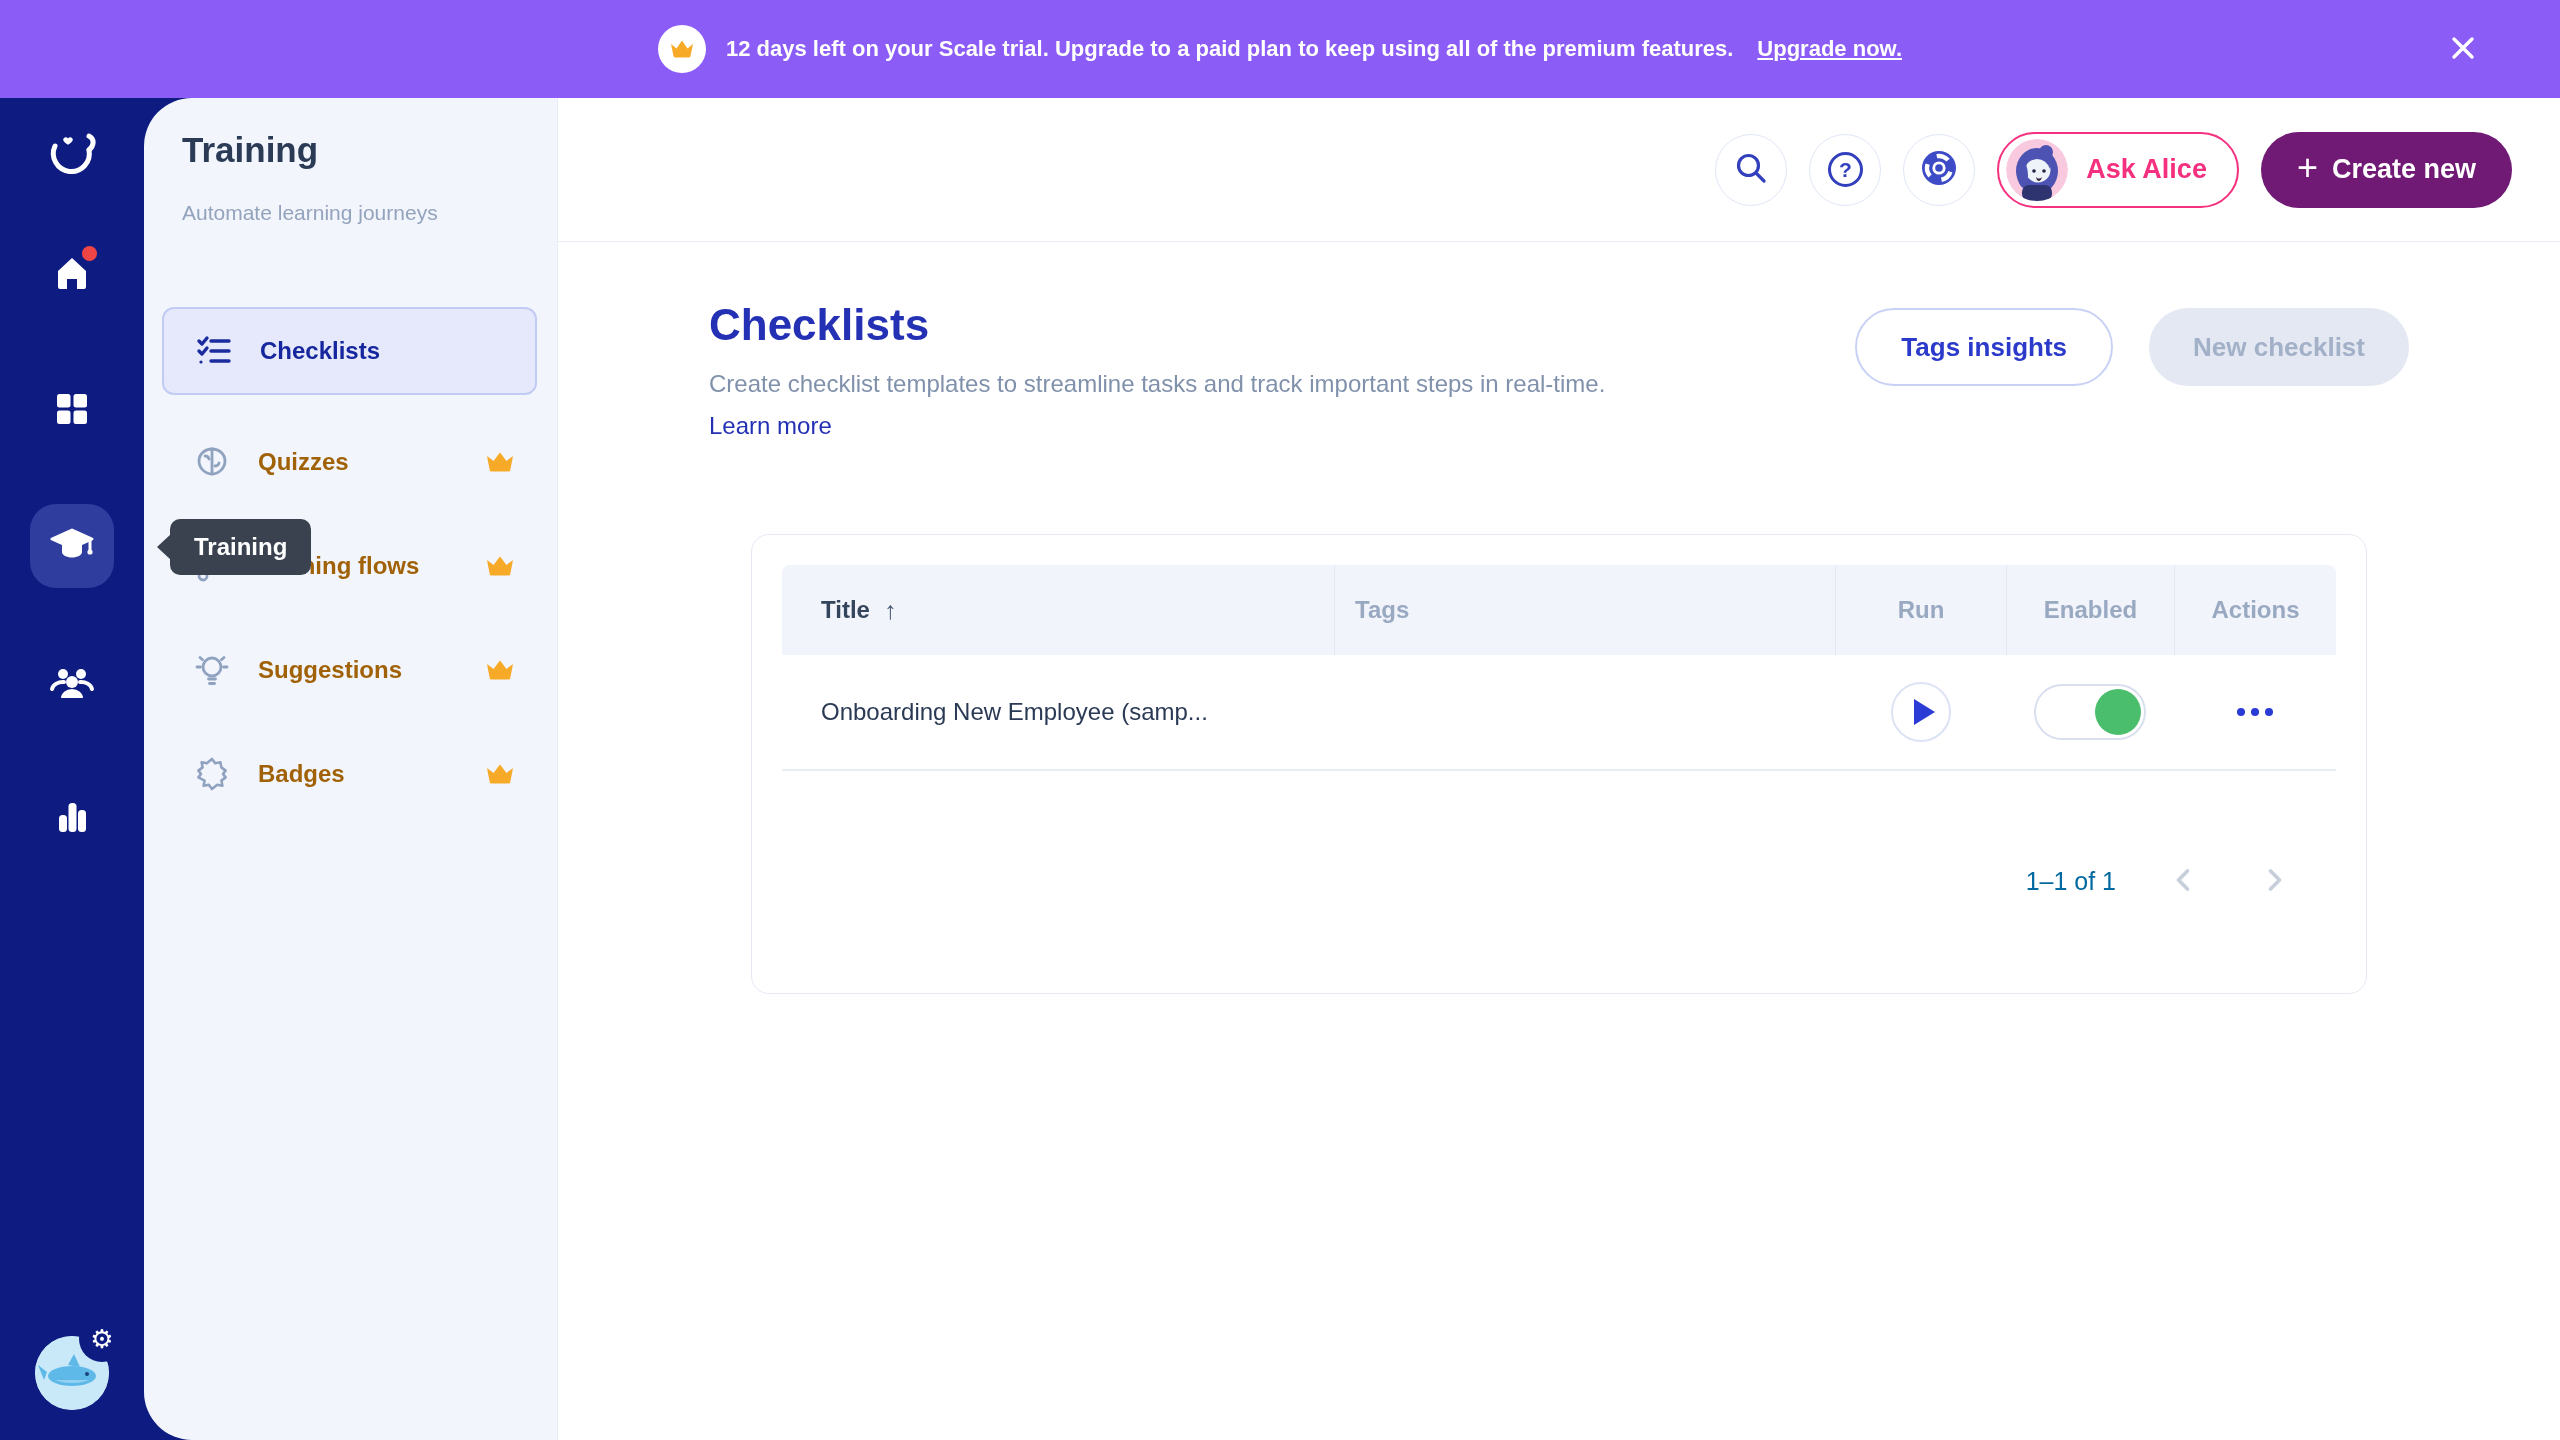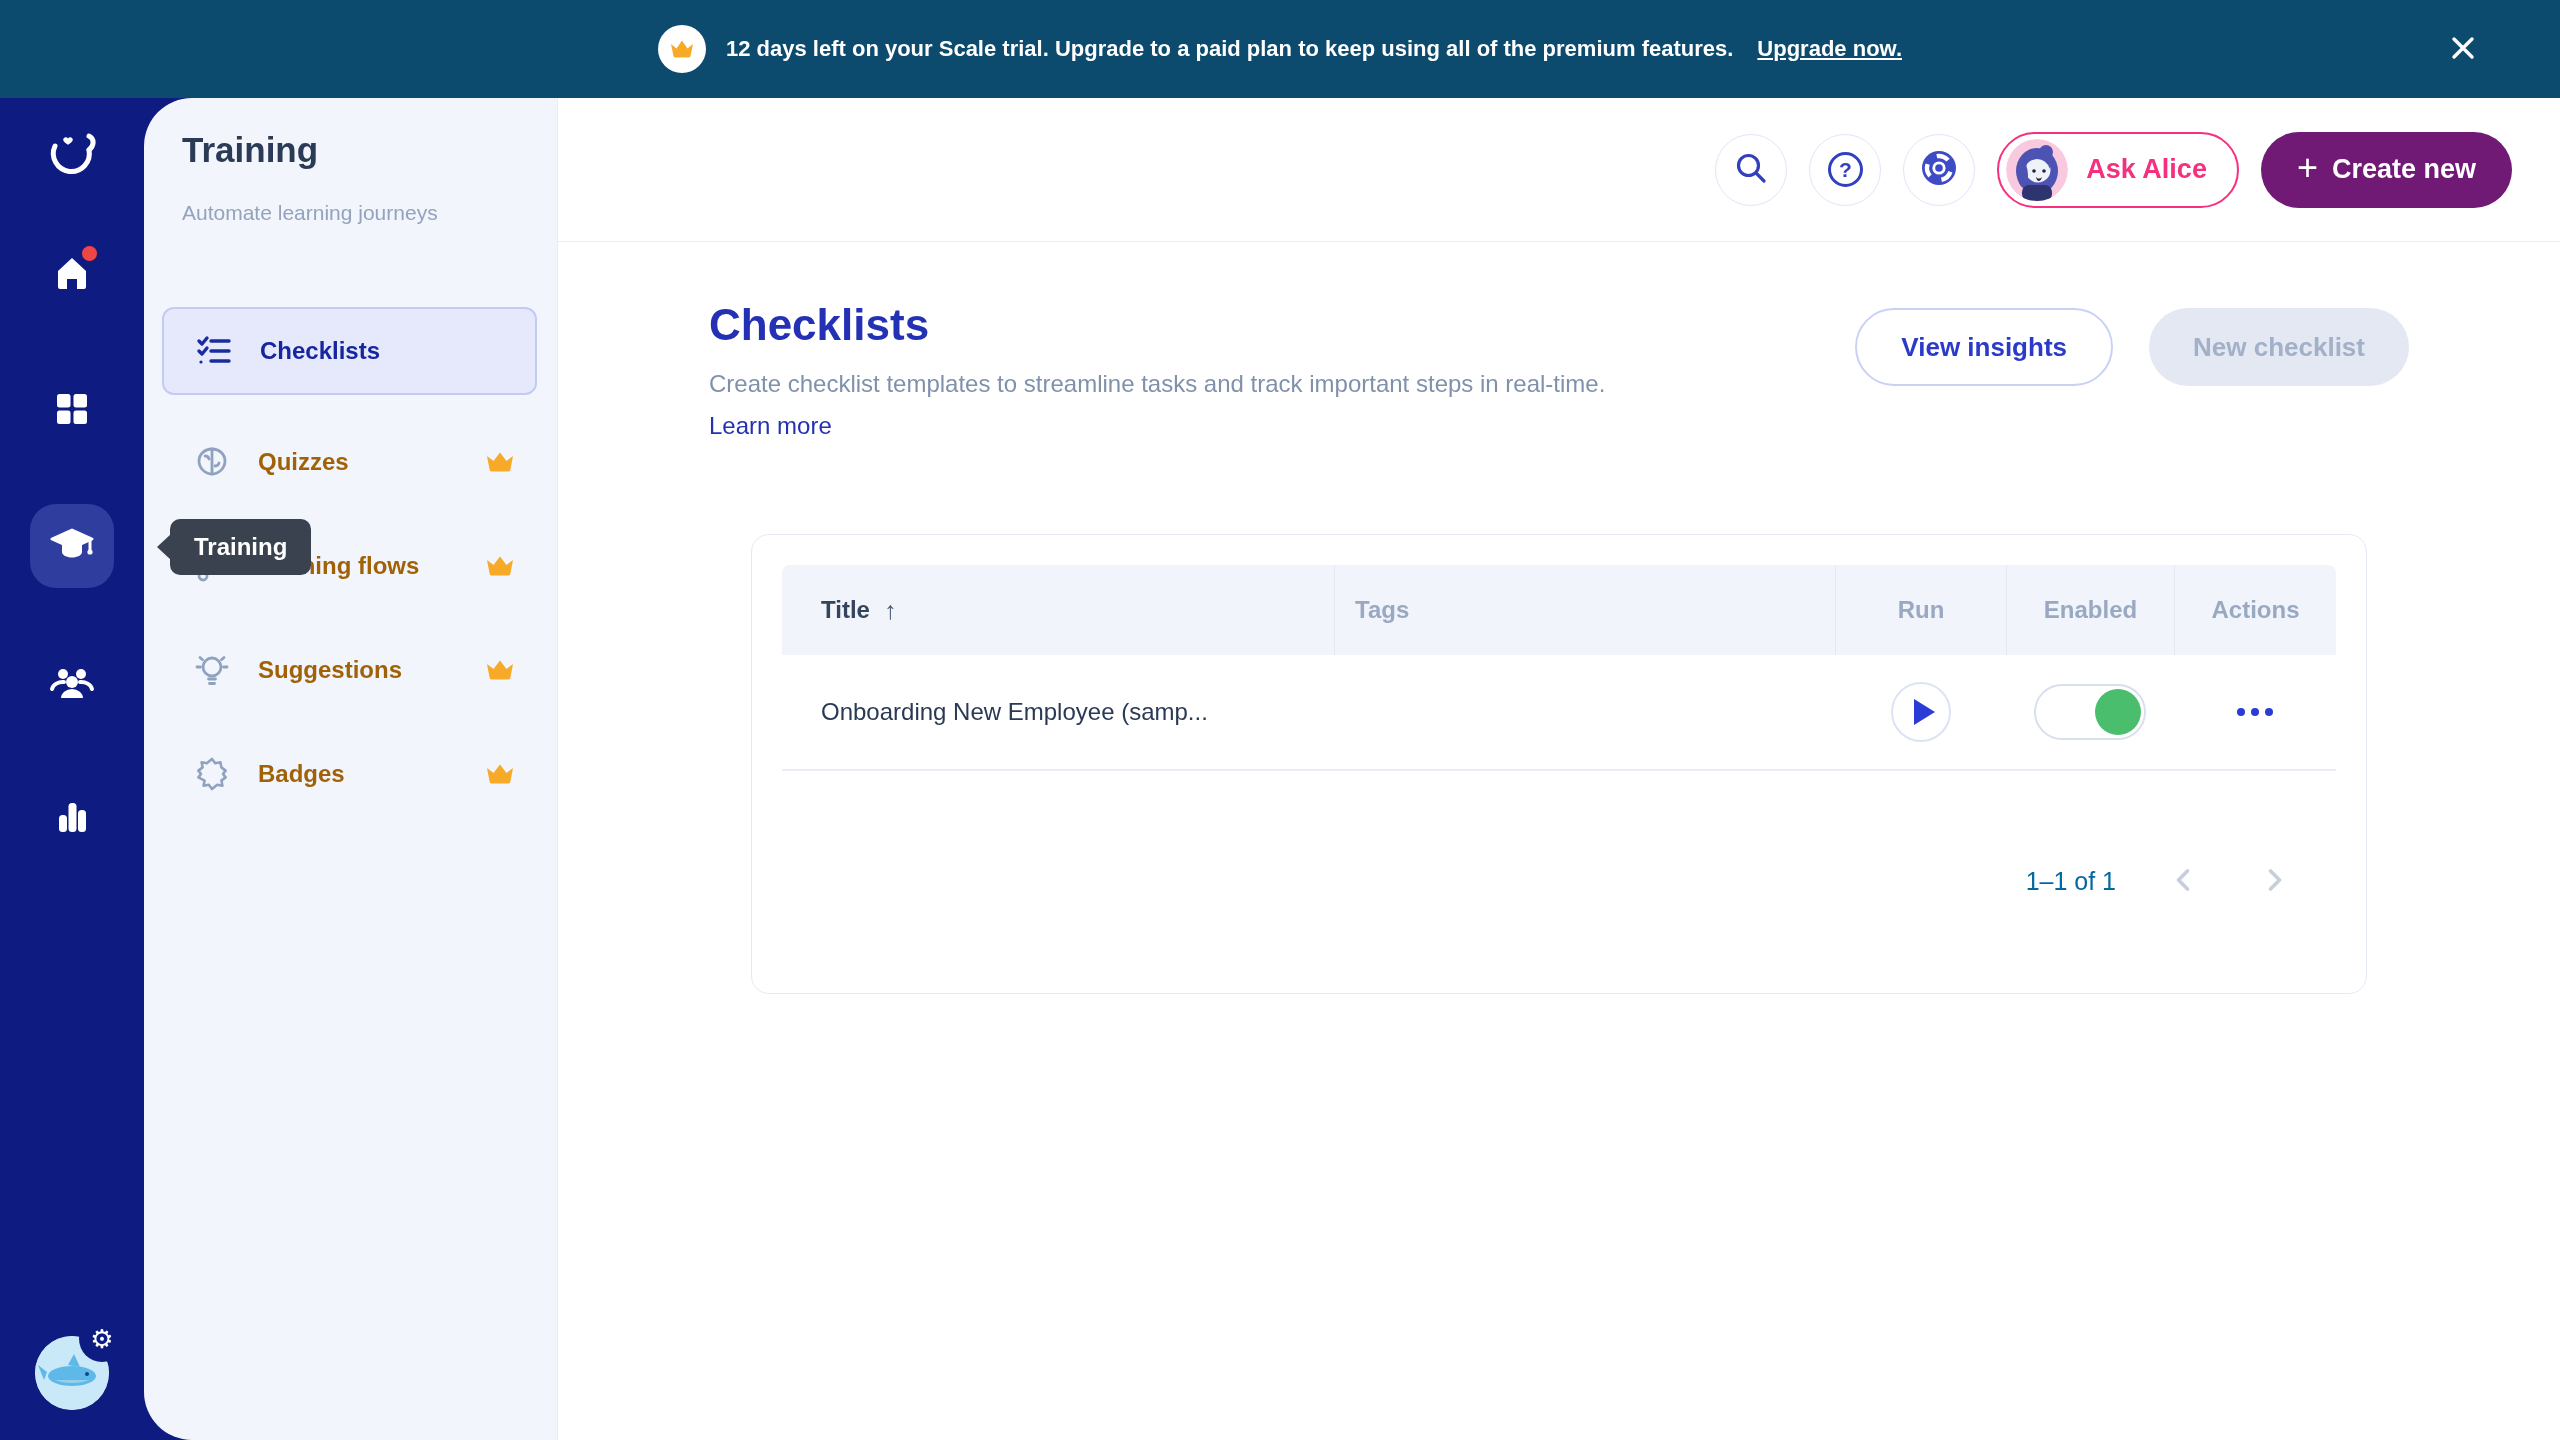--- a/index.html
+++ b/index.html
@@ -5,21 +5,21 @@
   * { box-sizing: border-box; margin: 0; padding: 0; }
   html,body { width:2560px; height:1440px; overflow:hidden; }
   body {
     font-family: "Liberation Sans", "DejaVu Sans", sans-serif;
     background:#0E1C82;
   }
   button { font-family: inherit; cursor:pointer; background:none; border:none; }
 
   
   .banner {
-    height:98px; background:#0c4a6e; color:#fff;
+    height:98px; background:#8b5cf6; color:#fff;
     display:flex; align-items:center; justify-content:center; position:relative;
   }
   .banner-inner { display:flex; align-items:center; gap:20px; font-size:22px; font-weight:600; }
   .crown-circle {
     width:48px; height:48px; border-radius:50%; background:#fff;
     display:flex; align-items:center; justify-content:center; flex:none;
   }
   .banner-link { color:#fff; text-decoration:underline; margin-left:4px; cursor:pointer; font-weight:600; }
   .banner-close {
     position:absolute; right:74px; top:50%; transform:translateY(-50%);
@@ -437,21 +437,21 @@
     </header>
 
     <section class="content">
       <div class="page-head">
         <div>
           <h1 class="page-title">Checklists</h1>
           <p class="page-desc">Create checklist templates to streamline tasks and track important steps in real-time.</p>
           <a class="learn-more">Learn more</a>
         </div>
         <div class="head-actions">
-          <button class="btn-outline">View insights</button>
+          <button class="btn-outline">Tags insights</button>
           <button class="btn-disabled">New checklist</button>
         </div>
       </div>
 
       <div class="card">
         <div class="thead">
           <div class="th col-title">
             <span>Title</span>
             <span class="sort-arrow">↑</span>
           </div>

